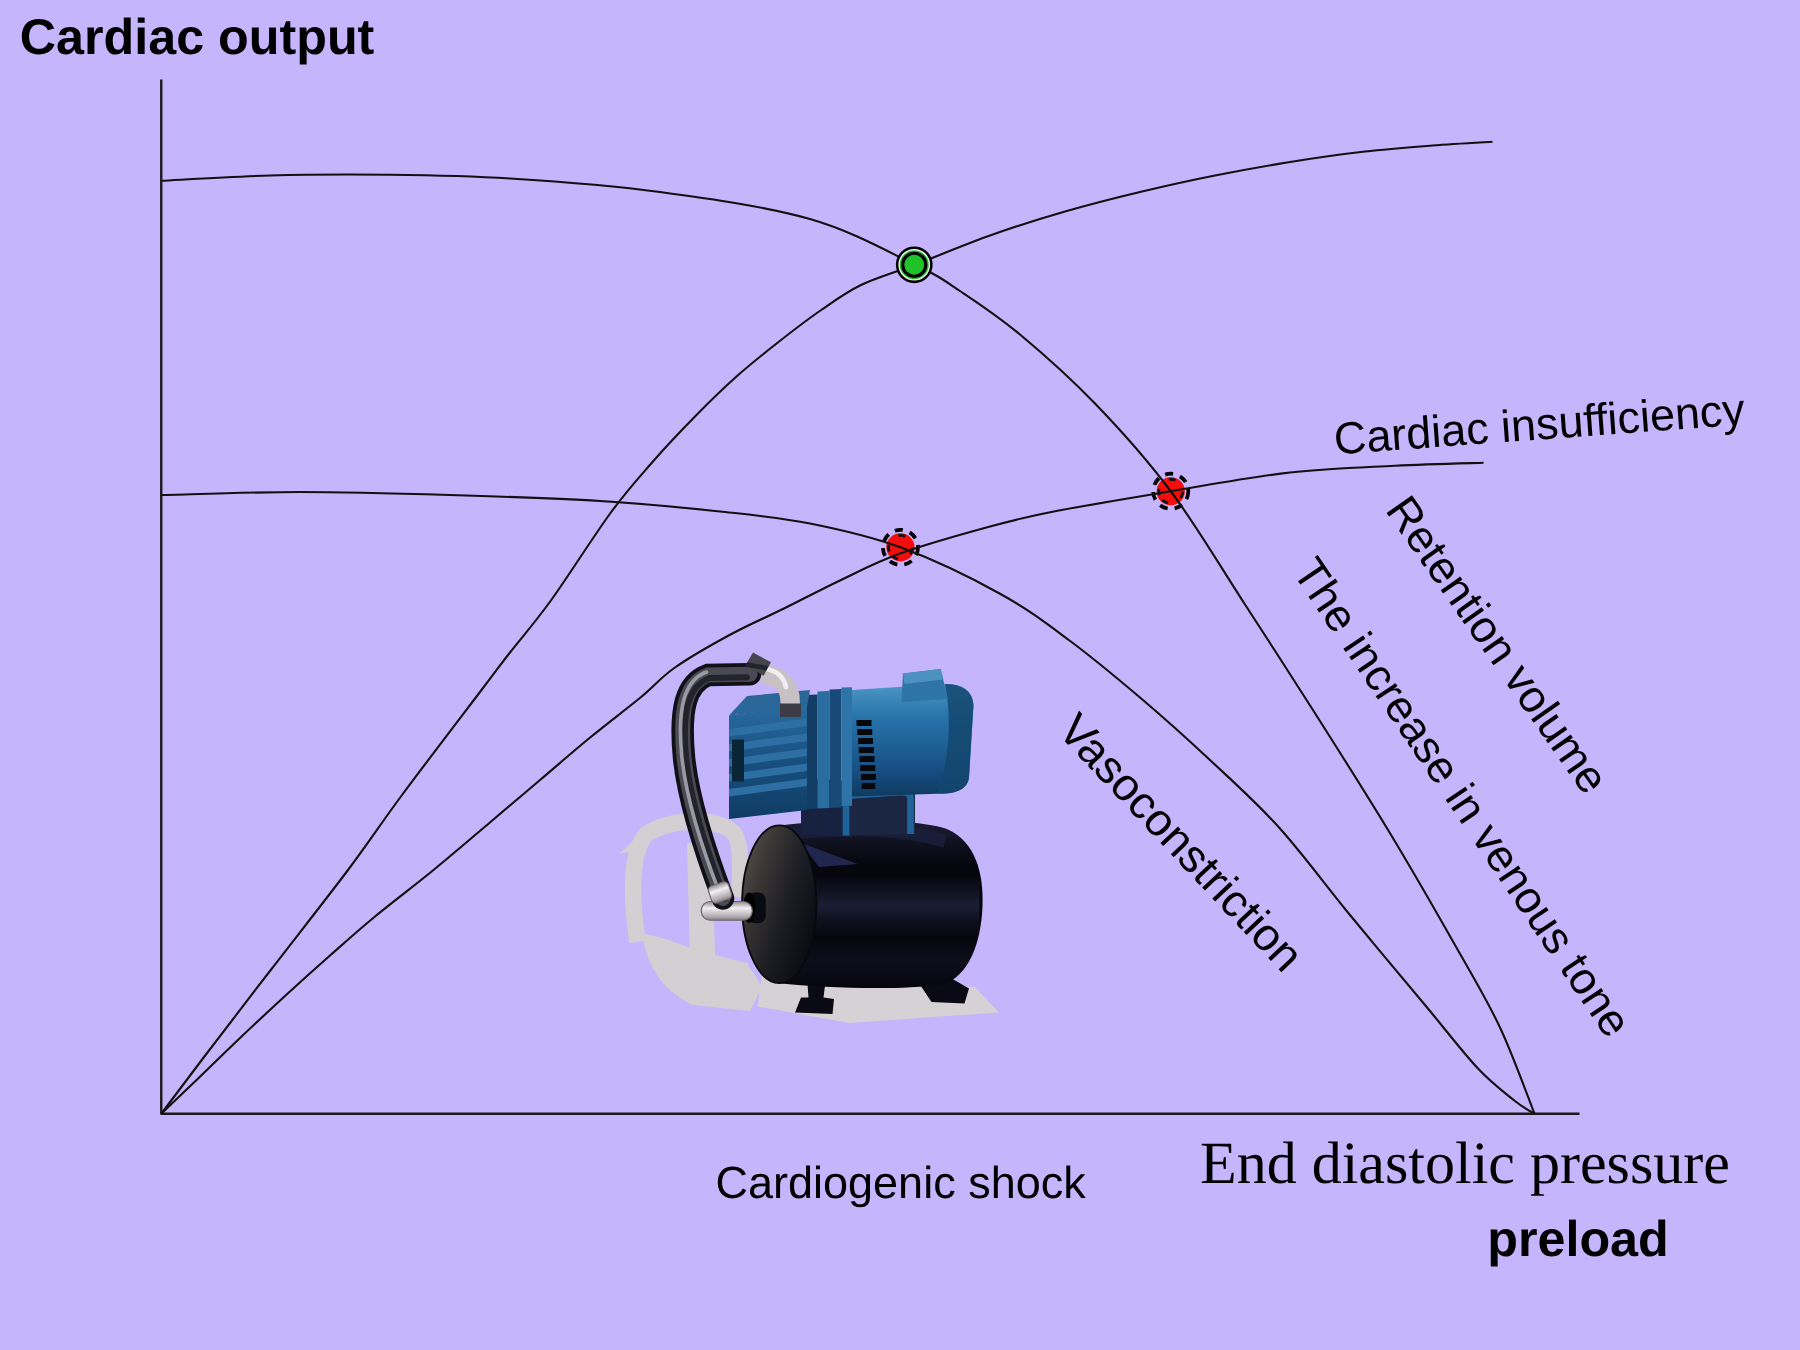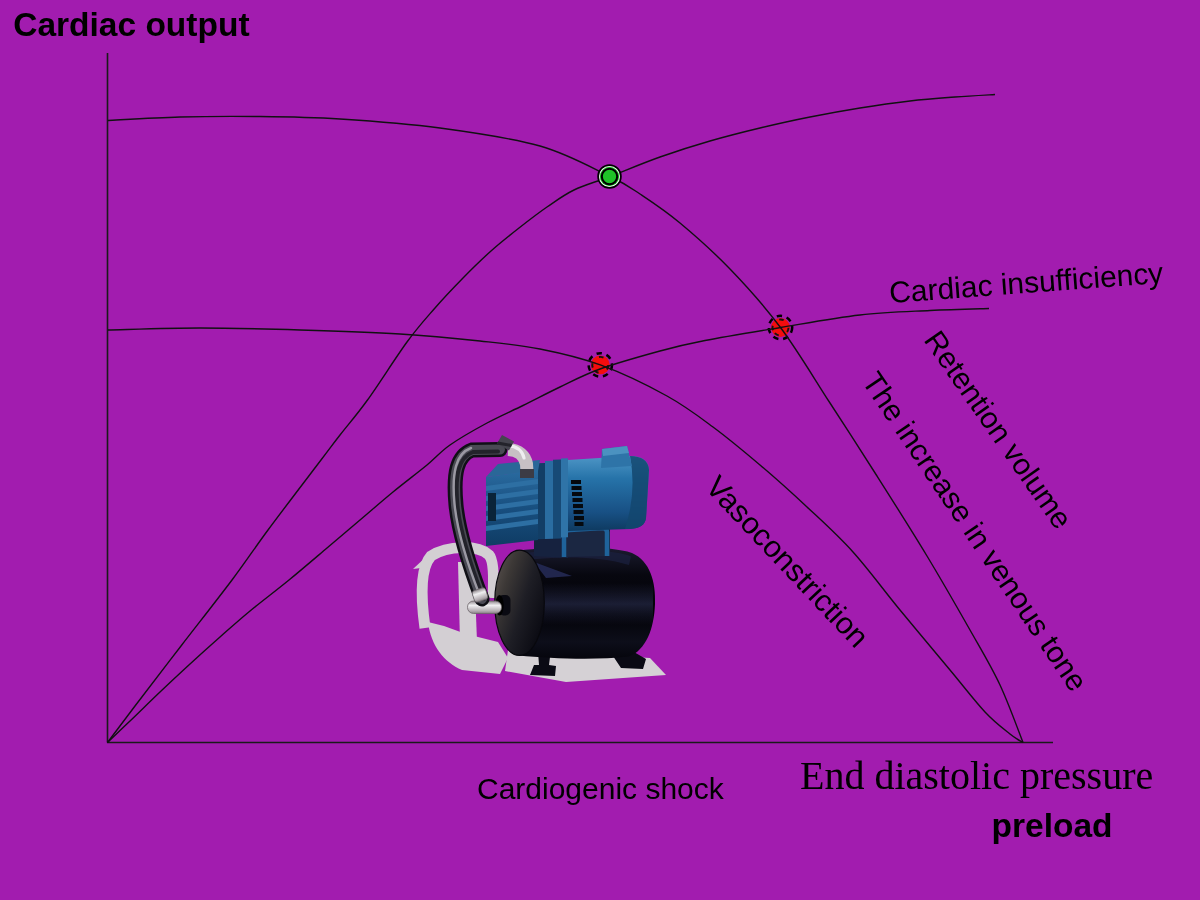--- a/index.html
+++ b/index.html
@@ -1,16 +1,16 @@
 <!DOCTYPE html>
 <html><head>
 <meta charset="utf-8">
 <style>
   html,body{margin:0;padding:0;background:#fff;}
-  #page{position:relative;width:1200px;height:900px;background:#a21caf;overflow:hidden;
+  #page{position:relative;width:1200px;height:900px;background:#c4b5fd;overflow:hidden;
         font-family:"Liberation Sans",sans-serif;}
   svg{position:absolute;left:0;top:0;}
 </style>
 </head>
 <body>
 <div id="page">
 <svg width="1200" height="900" viewBox="0 0 1200 900">
 
   <line x1="107.5" y1="53" x2="107.5" y2="742.5" stroke="#1a1a1a" stroke-width="1.6"></line>
   <line x1="107" y1="742.5" x2="1053" y2="742.5" stroke="#1a1a1a" stroke-width="1.6"></line>

